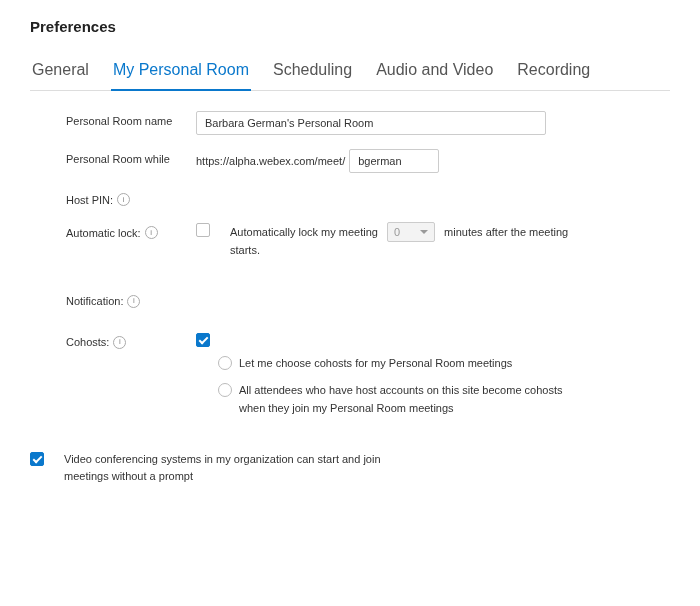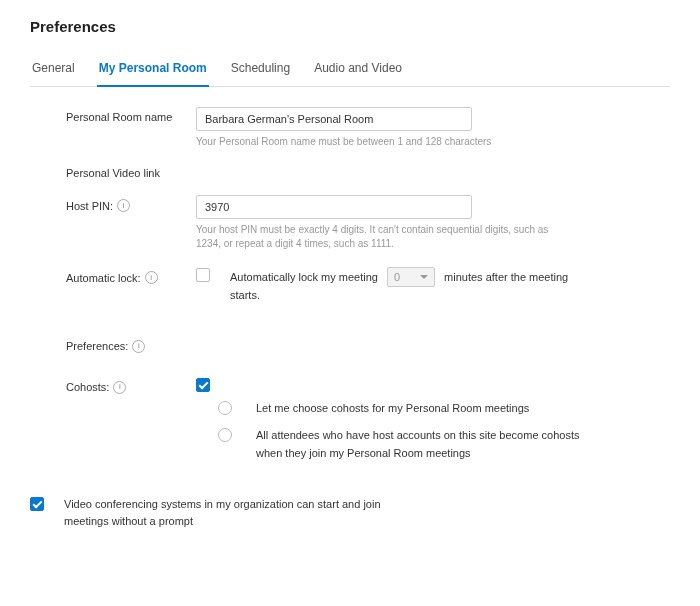--- a/index.html
+++ b/index.html
@@ -19,30 +19,30 @@
     color: #222;
   }
   .tabs {
     display: flex;
     gap: 20px;
     border-bottom: 1px solid #ddd;
     margin-bottom: 20px;
   }
   .tab {
     padding: 8px 2px 10px 2px;
-    font-size: 12px;
+    font-size: 16px;
     color: #555;
     cursor: pointer;
     border-bottom: 2px solid transparent;
     margin-bottom: -1px;
   }
   .tab.active {
     color: #0a78cc;
     border-bottom: 2px solid #0a78cc;
-    font-weight: 700;
+    font-weight: 400;
   }
   .row {
     display: flex;
     align-items: flex-start;
     margin-bottom: 6px;
   }
   .label-col {
     width: 130px;
     flex: 0 0 130px;
     padding-top: 4px;
@@ -52,21 +52,21 @@
     align-items: center;
     gap: 4px;
     margin-left: 36px;
   }
   .field-col {
     flex: 1;
     font-size: 11px;
     color: #333;
   }
   input.text {
-    width: 276px;
+    width: 350px;
     height: 24px;
     padding: 2px 8px;
     font-size: 11px;
     border: 1px solid #ccc;
     border-radius: 2px;
     color: #333;
   }
   input.short { width: 90px; }
   .helper {
     font-size: 10px;
@@ -117,21 +117,21 @@
     position: absolute;
     left: 4px; top: 1px;
     width: 3px; height: 7px;
     border: solid #fff;
     border-width: 0 2px 2px 0;
     transform: rotate(45deg);
   }
   .radio {
     display: flex;
     align-items: flex-start;
-    gap: 24px;
+    gap: 7px;
     margin-bottom: 10px;
     margin-left: 22px;
     line-height: 1.6;
   }
   .radio .circ {
     width: 14px; height: 14px;
     border: 1px solid #bbb;
     border-radius: 50%;
     flex: 0 0 14px;
     margin-top: 1px;
@@ -174,46 +174,46 @@
 </head>
 <body>
 
 <h1>Preferences</h1>
 
 <div class="tabs">
   <div class="tab">General</div>
   <div class="tab active">My Personal Room</div>
   <div class="tab">Scheduling</div>
   <div class="tab">Audio and Video</div>
+  <div class="tab">Recording</div>
 </div>
 
 <div class="row">
   <div class="label-col">Personal Room name</div>
   <div class="field-col">
     <input class="text" type="text" value="Barbara German's Personal Room" style="">
-    <div class="helper">Your Personal Room name must be between 1 and 128 characters</div>
   </div>
 </div>
 
 <div style="height:8px"></div>
 
 <div class="row">
-  <div class="label-col">Personal Video link</div>
+  <div class="label-col">Personal Room while</div>
+  <div class="field-col link-row">
+    <span class="link-prefix">https://alpha.webex.com/meet/</span>
+    <input class="text short" type="text" value="bgerman" style="">
+  </div>
 </div>
 
 <div style="height:10px"></div>
 
 <div class="row">
   <div class="label-col">
     <span>Host PIN:</span>
     <span class="info-icon">i</span>
-  </div>
-  <div class="field-col">
-    <input class="text" type="text" value="3970" style="">
-    <div class="helper">Your host PIN must be exactly 4 digits. It can't contain sequential digits, such as 1234, or repeat a digit 4 times, such as 1111.</div>
   </div>
 </div>
 
 <div style="height:10px"></div>
 
 <div class="row">
   <div class="label-col">
     <span>Automatic lock:</span>
     <span class="info-icon">i</span>
   </div>
@@ -229,21 +229,21 @@
         <span>minutes after the meeting starts.</span>
       </span>
     </div>
   </div>
 </div>
 
 <div class="section-gap"></div>
 
 <div class="row">
   <div class="label-col">
-    <span>Preferences:</span>
+    <span>Notification:</span>
     <span class="info-icon">i</span>
   </div>
 </div>
 
 <div class="section-gap"></div>
 
 <div class="row">
   <div class="label-col">
     <span>Cohosts:</span>
     <span class="info-icon">i</span>

